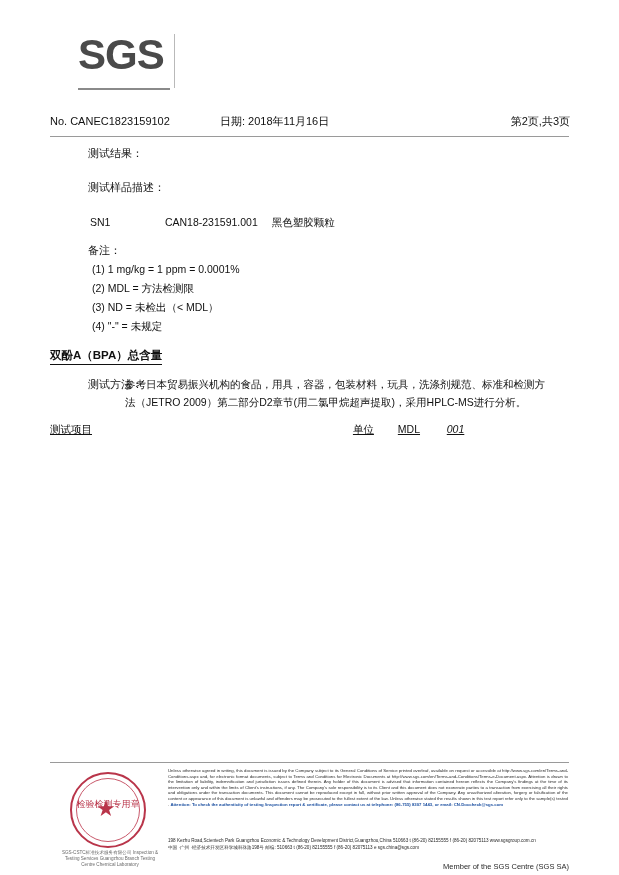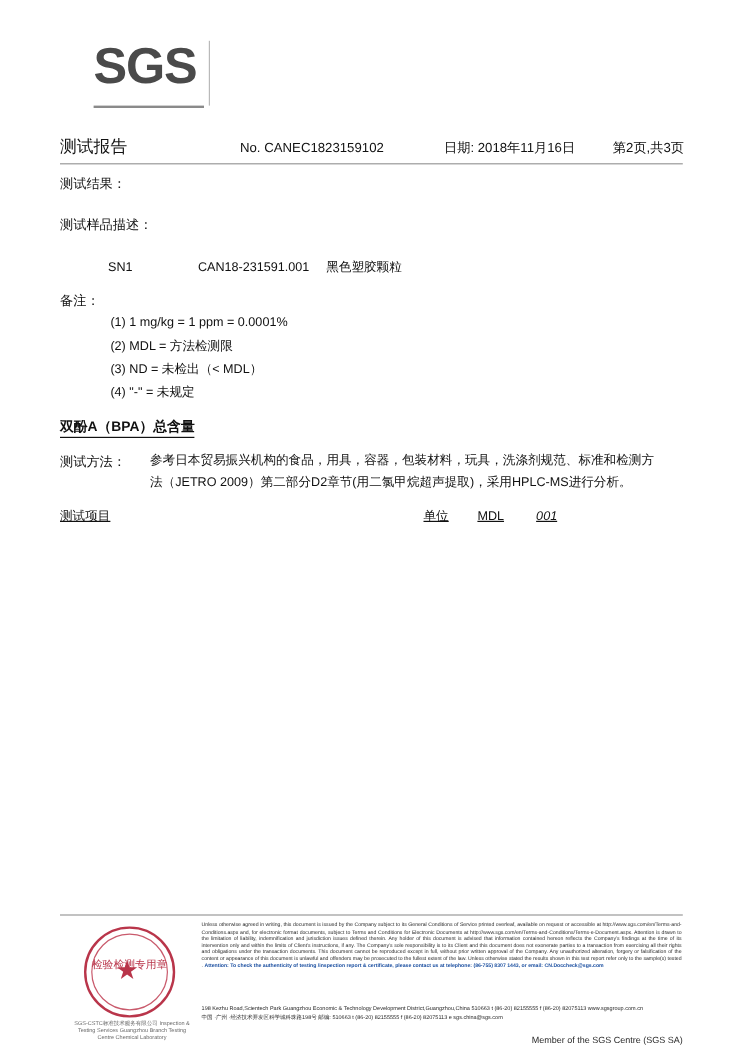--- a/index.html
+++ b/index.html
@@ -94,20 +94,21 @@
     height: 1px;
     background: #9a9a9a;
   }
 
   
   .line {
     position: absolute;
     font-size: 11px;
     color: #111;
     white-space: nowrap;
+    margin-left: 38px;
   }
   .lbl-results { left: 50px; top: 146px; }
   .lbl-sampledesc { left: 50px; top: 180px; }
 
   
   .sample-head {
     position: absolute;
     left: 86px;
     top: 199px;
     width: 460px;
@@ -304,21 +305,20 @@
 
 <div class="page">
 
   <div class="logo-block">
     <div class="sgs-logo">SGS</div>
   </div>
   <div class="logo-rule"></div>
   <div class="logo-rule2"></div>
 
   <div class="title-row">
-    <div class="doc-title">测试报告</div>
     <div class="doc-no">No. CANEC1823159102</div>
     <div class="doc-date">日期: 2018年11月16日</div>
     <div class="doc-page">第2页,共3页</div>
   </div>
   <div class="hr-main"></div>
 
   <div class="line lbl-results">测试结果：</div>
   <div class="line lbl-sampledesc">测试样品描述：</div>
 
   <div class="sample-row">

